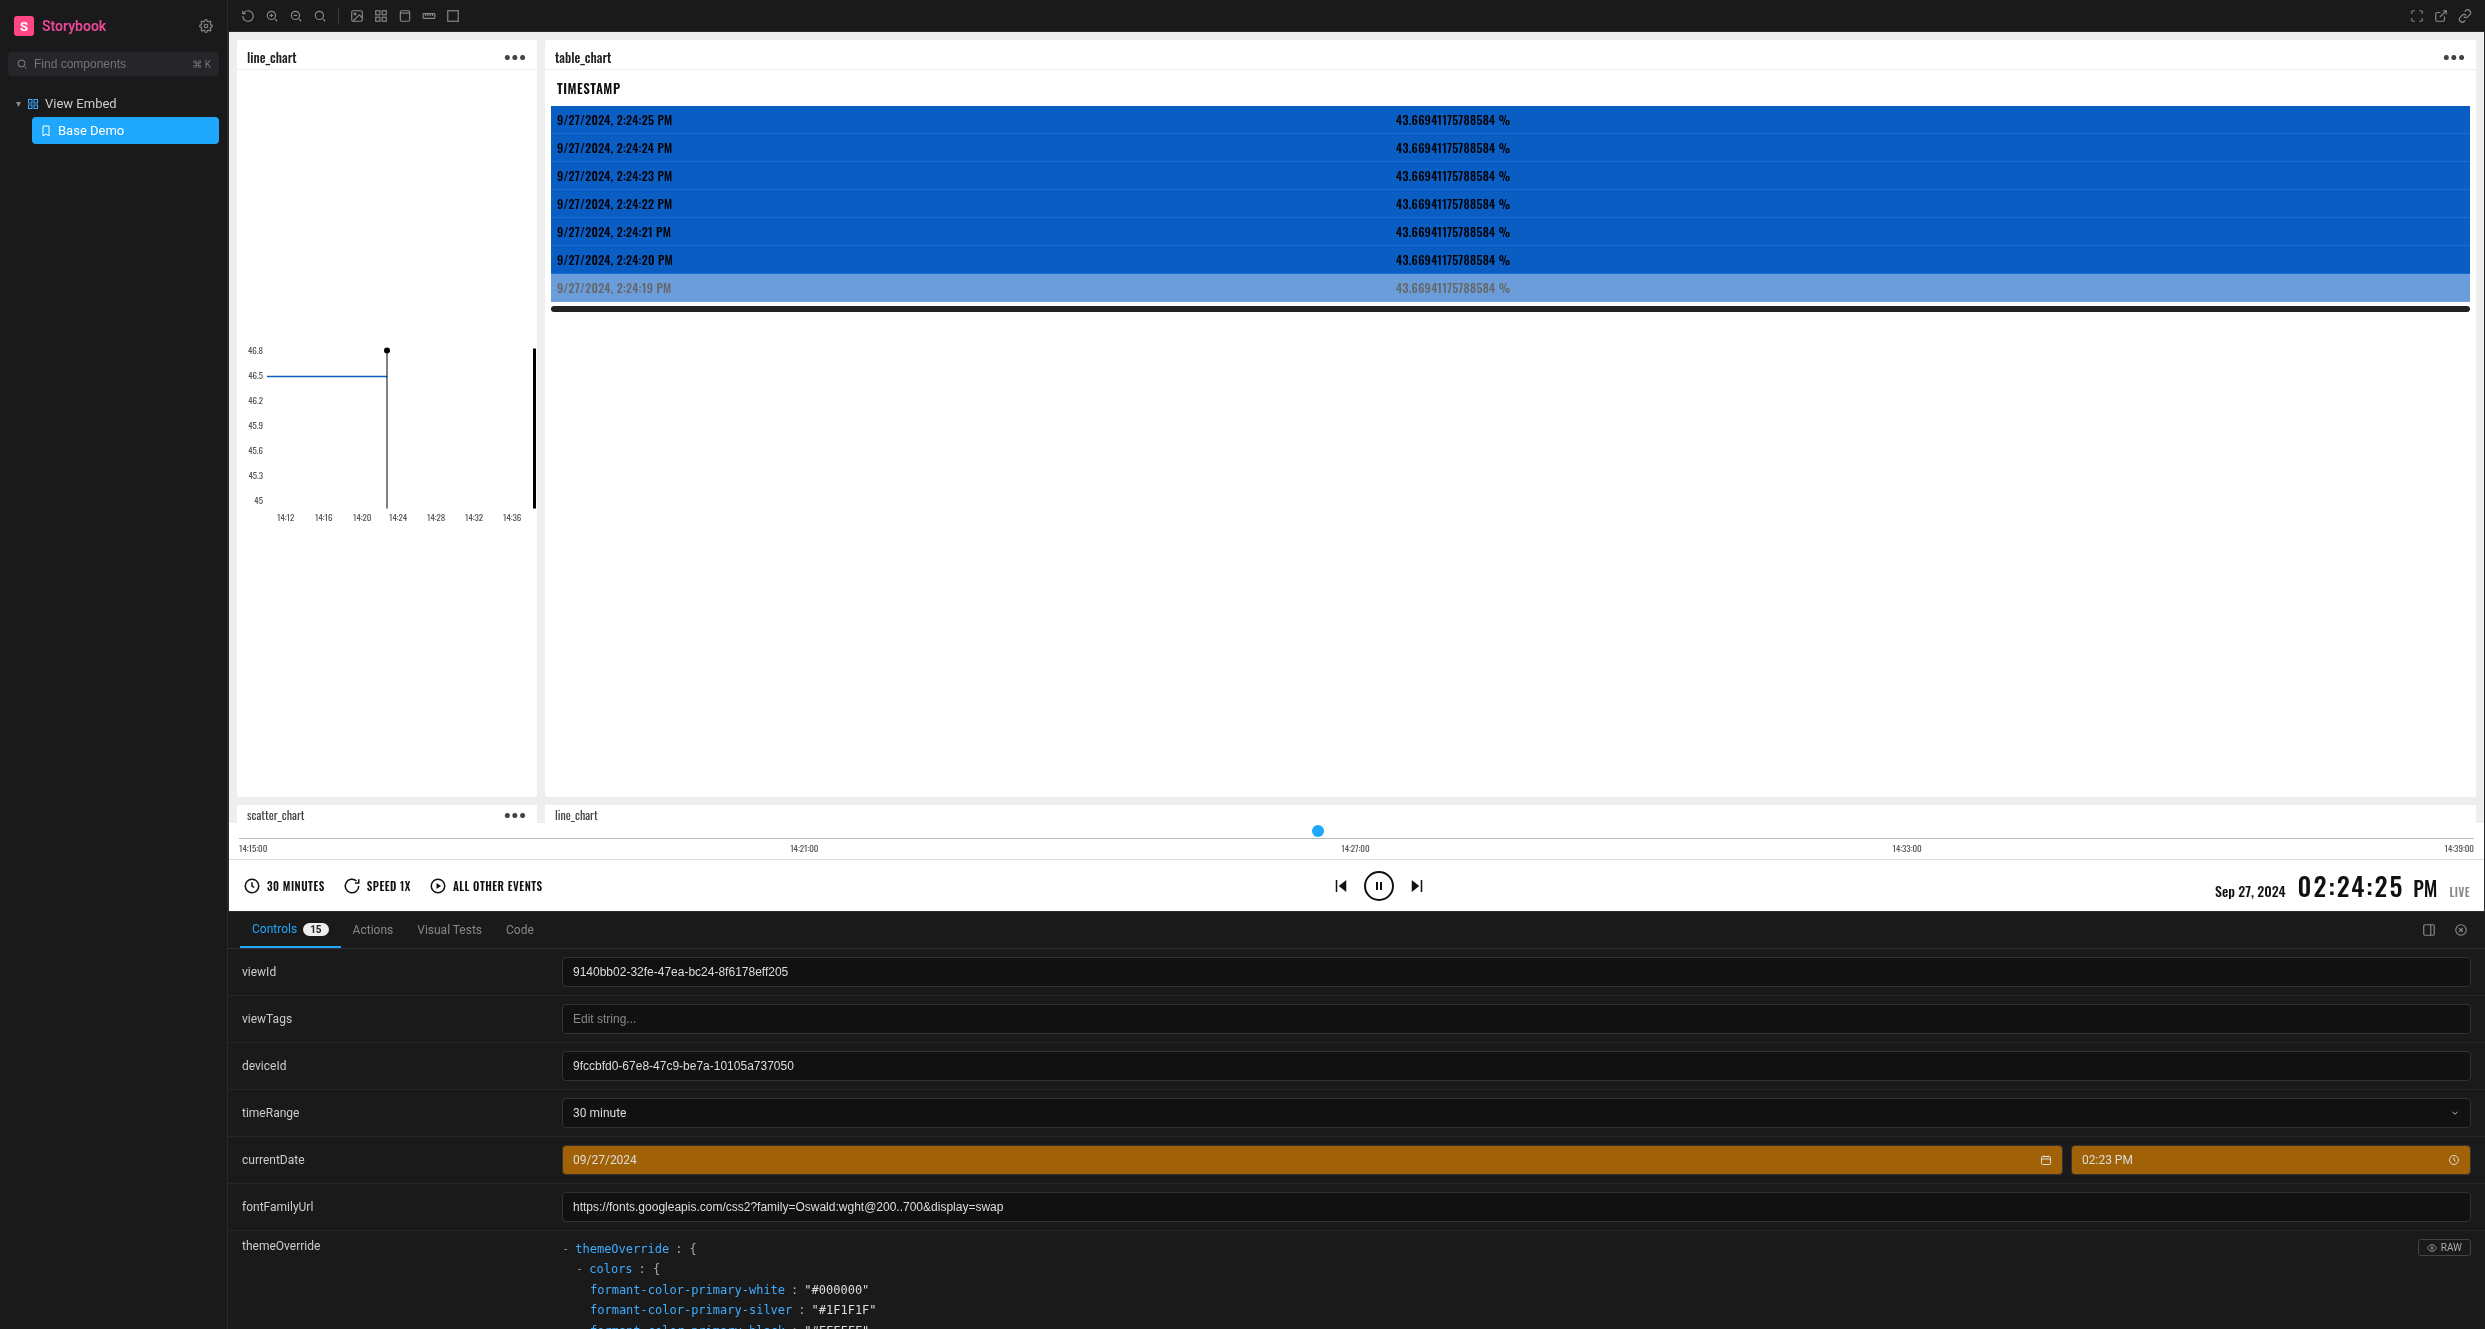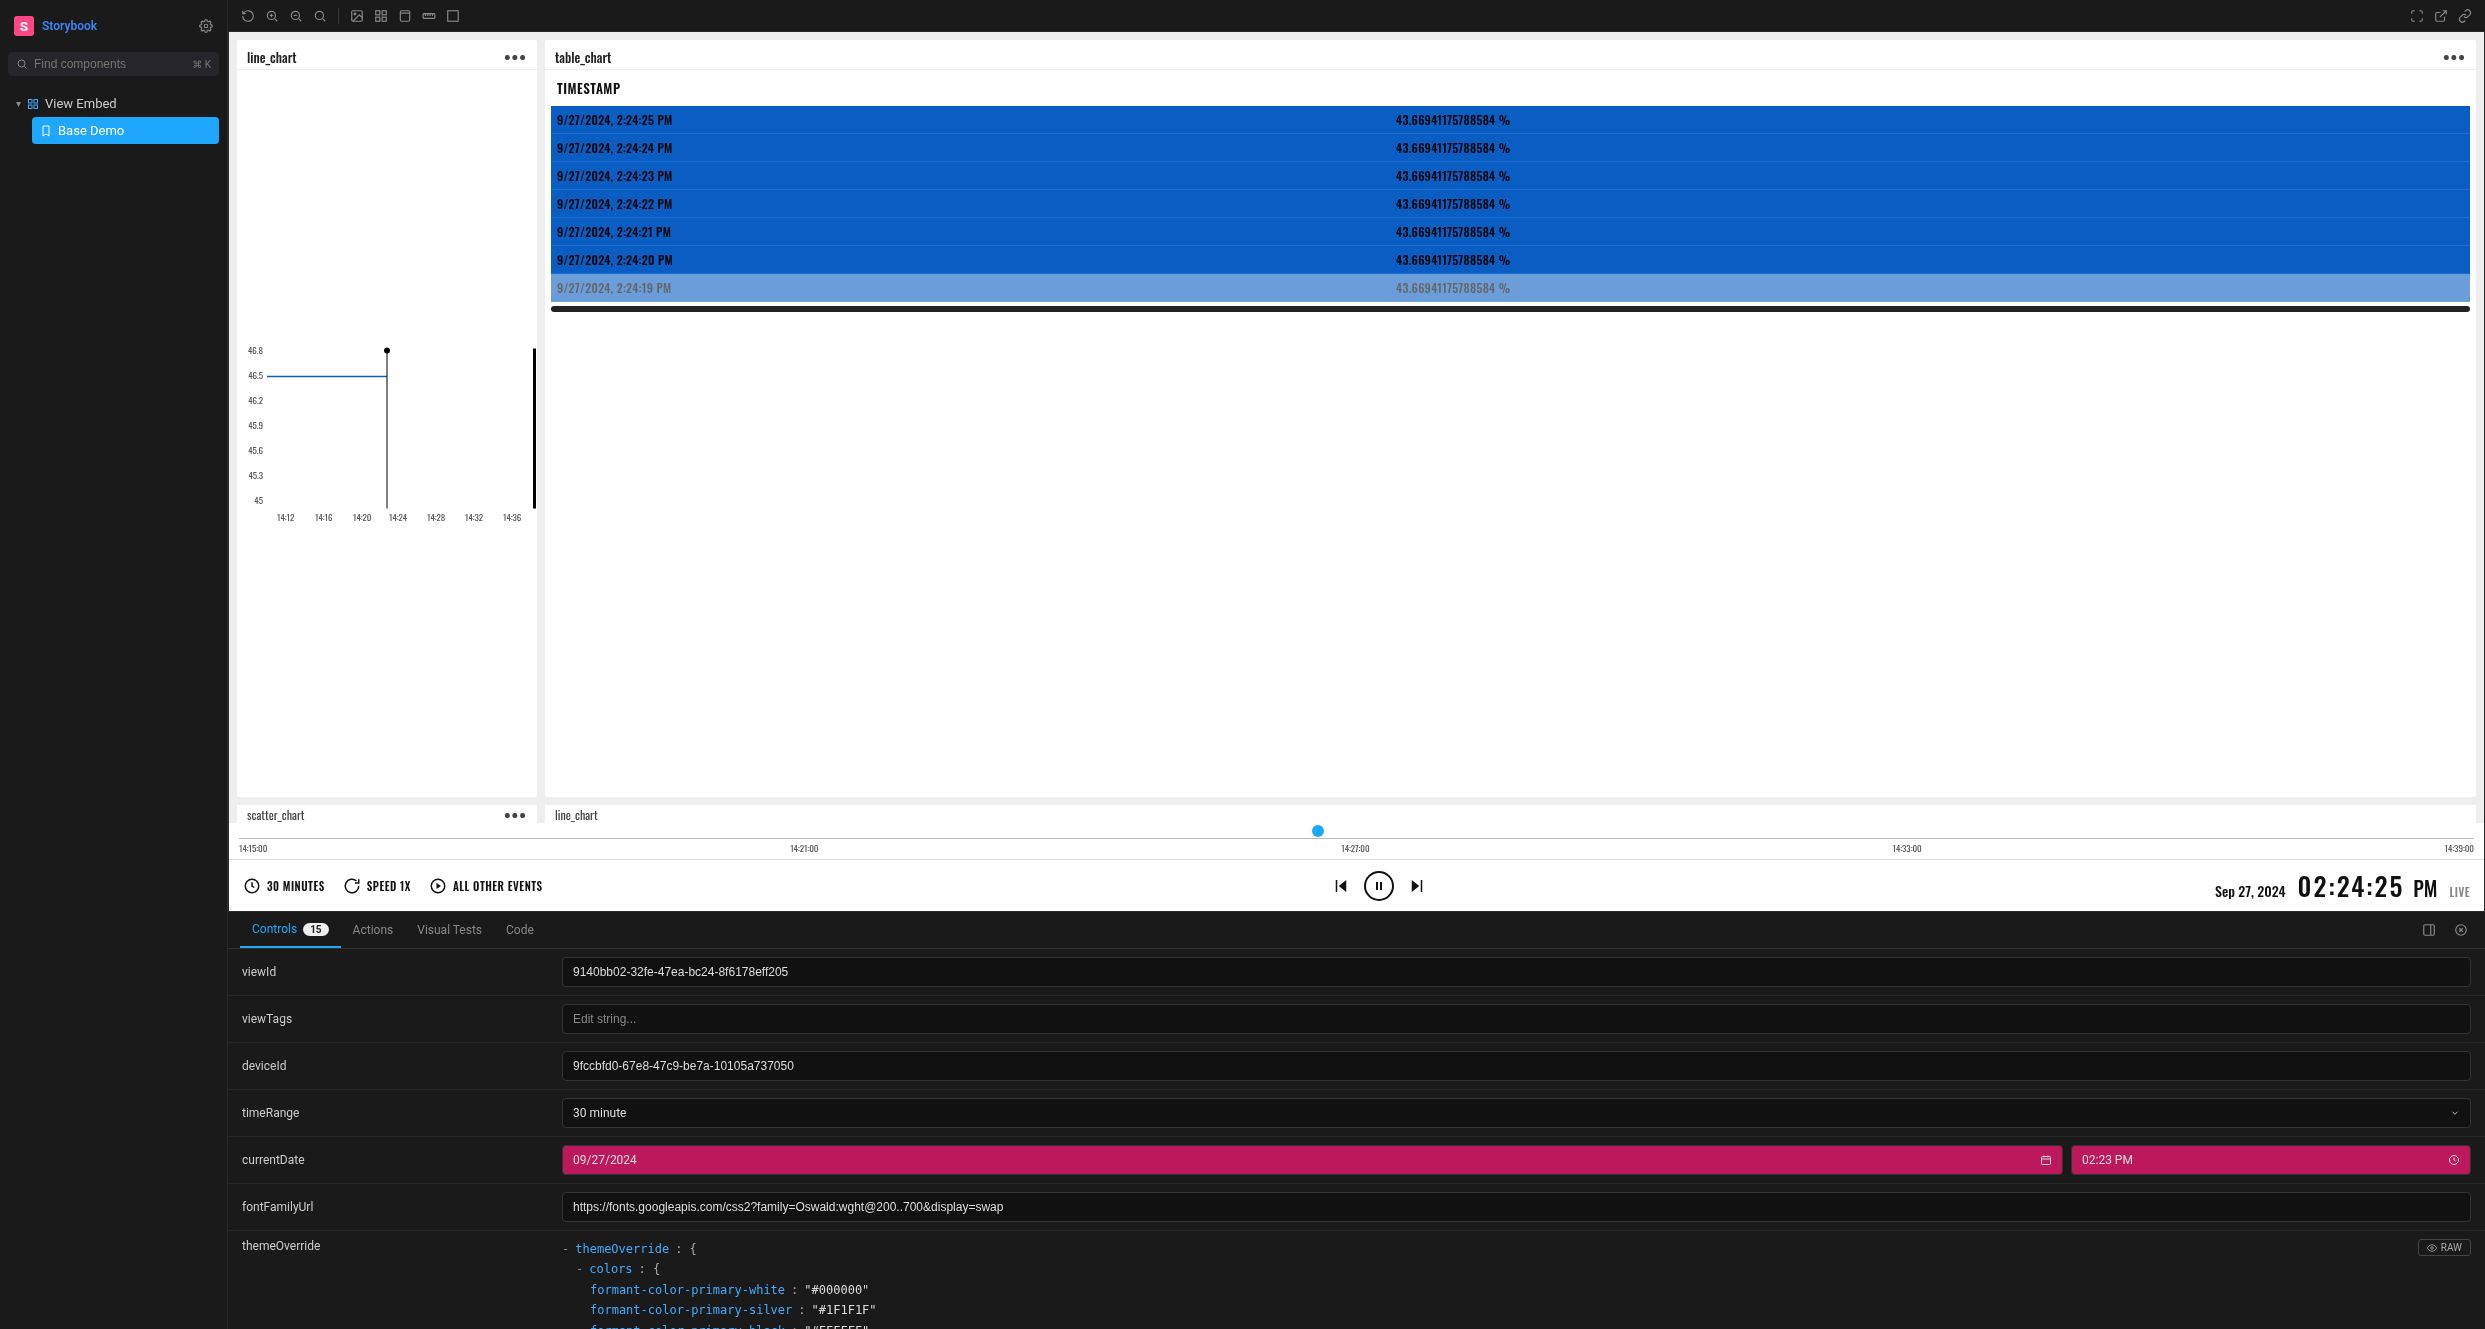--- a/index.html
+++ b/index.html
@@ -19,21 +19,21 @@
   border-right: 1px solid #2a2a2a;
   padding: 12px 8px;
   flex-shrink: 0;
 }
 .brand { display: flex; align-items: center; gap: 8px; padding: 4px 6px 16px 6px; }
 .brand-logo {
   width: 20px; height: 20px; background: #ff4785; color: #fff;
   display: flex; align-items: center; justify-content: center;
   border-radius: 3px; font-weight: 700; font-size: 13px;
 }
-.brand-name { color: #3b82f6; font-weight: 600; font-size: 12px; }
+.brand-name { color: #ec4899; font-weight: 600; font-size: 14px; }
 .brand-gear { margin-left: auto; color: #888; cursor: pointer; }
 
 .search-box {
   display: flex; align-items: center; background: #25252a;
   border-radius: 4px; padding: 5px 8px; margin-bottom: 14px;
   color: #888;
 }
 .search-box input {
   background: transparent; border: none; outline: none;
   color: #ccc; flex: 1; font-size: 12px; margin-left: 6px;
@@ -178,21 +178,21 @@
   border-radius: 4px; padding: 7px 10px; font-size: 12px; outline: none;
 }
 .ctrl-input::placeholder { color: #888; }
 .ctrl-select {
   flex: 1; background: #111; border: 1px solid #333; color: #ddd;
   border-radius: 4px; padding: 7px 10px; font-size: 12px;
   display: flex; justify-content: space-between; align-items: center; cursor: pointer;
 }
 .ctrl-date-group { display: flex; gap: 8px; flex: 1; }
 .ctrl-date, .ctrl-time {
-  background: #be185d; border: 1px solid #333; color: #ddd;
+  background: #a16207; border: 1px solid #333; color: #ddd;
   border-radius: 4px; padding: 7px 10px; font-size: 12px;
   display: flex; align-items: center; justify-content: space-between;
 }
 .ctrl-date { flex: 1; }
 .ctrl-time { width: 400px; }
 
 .json-tree { flex: 1; font-family: Menlo, monospace; font-size: 12px; line-height: 1.7; }
 .json-row { display: flex; gap: 6px; }
 .json-caret { color: #888; }
 .json-key { color: #3facff; }

